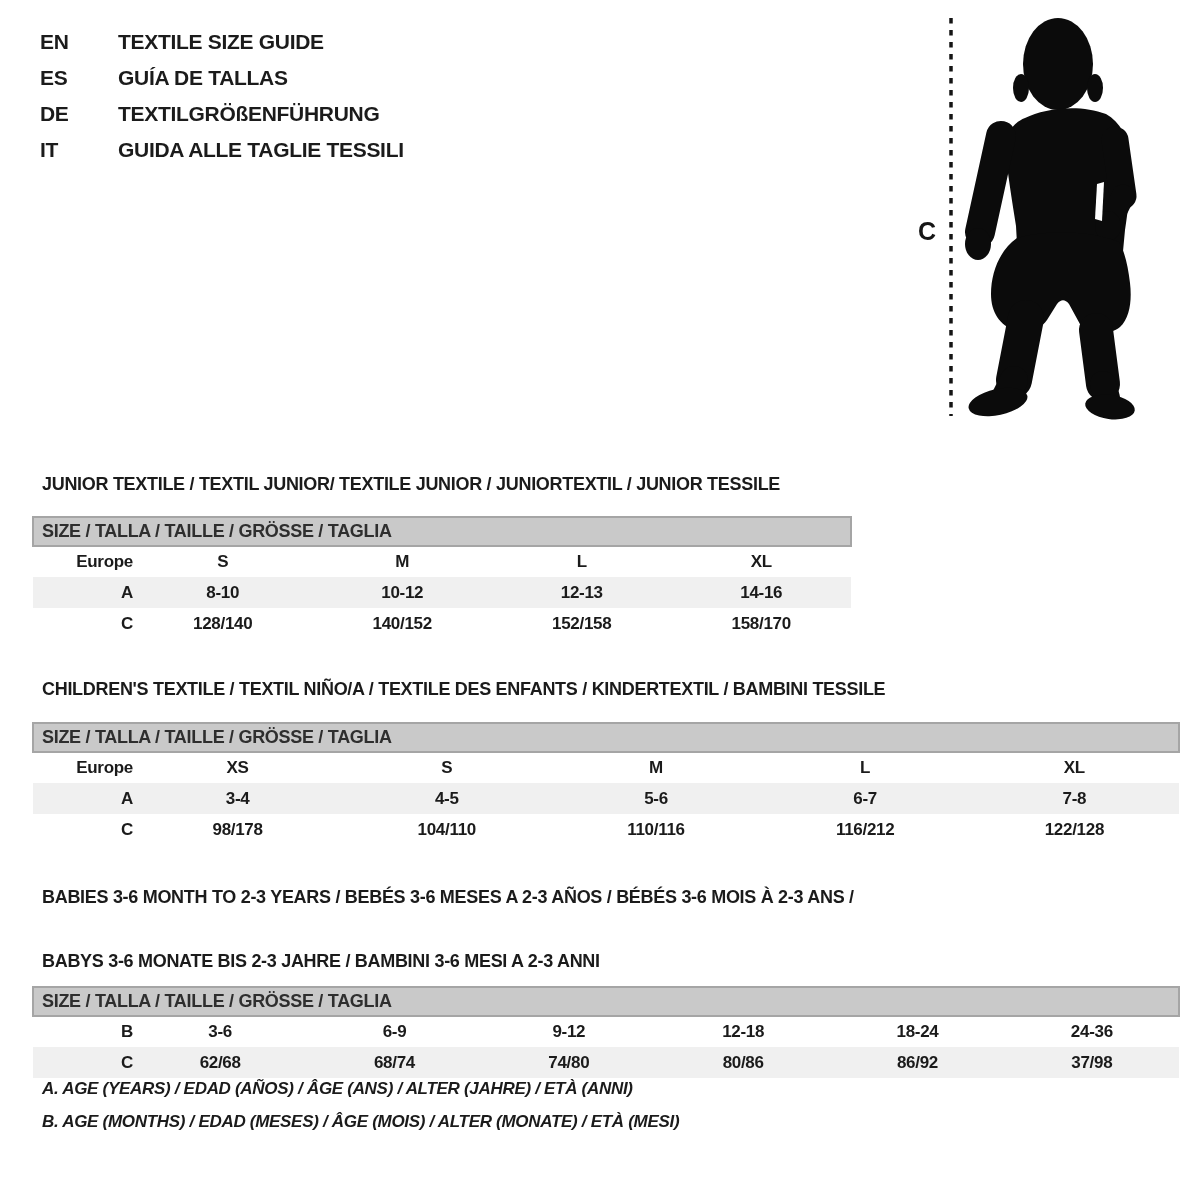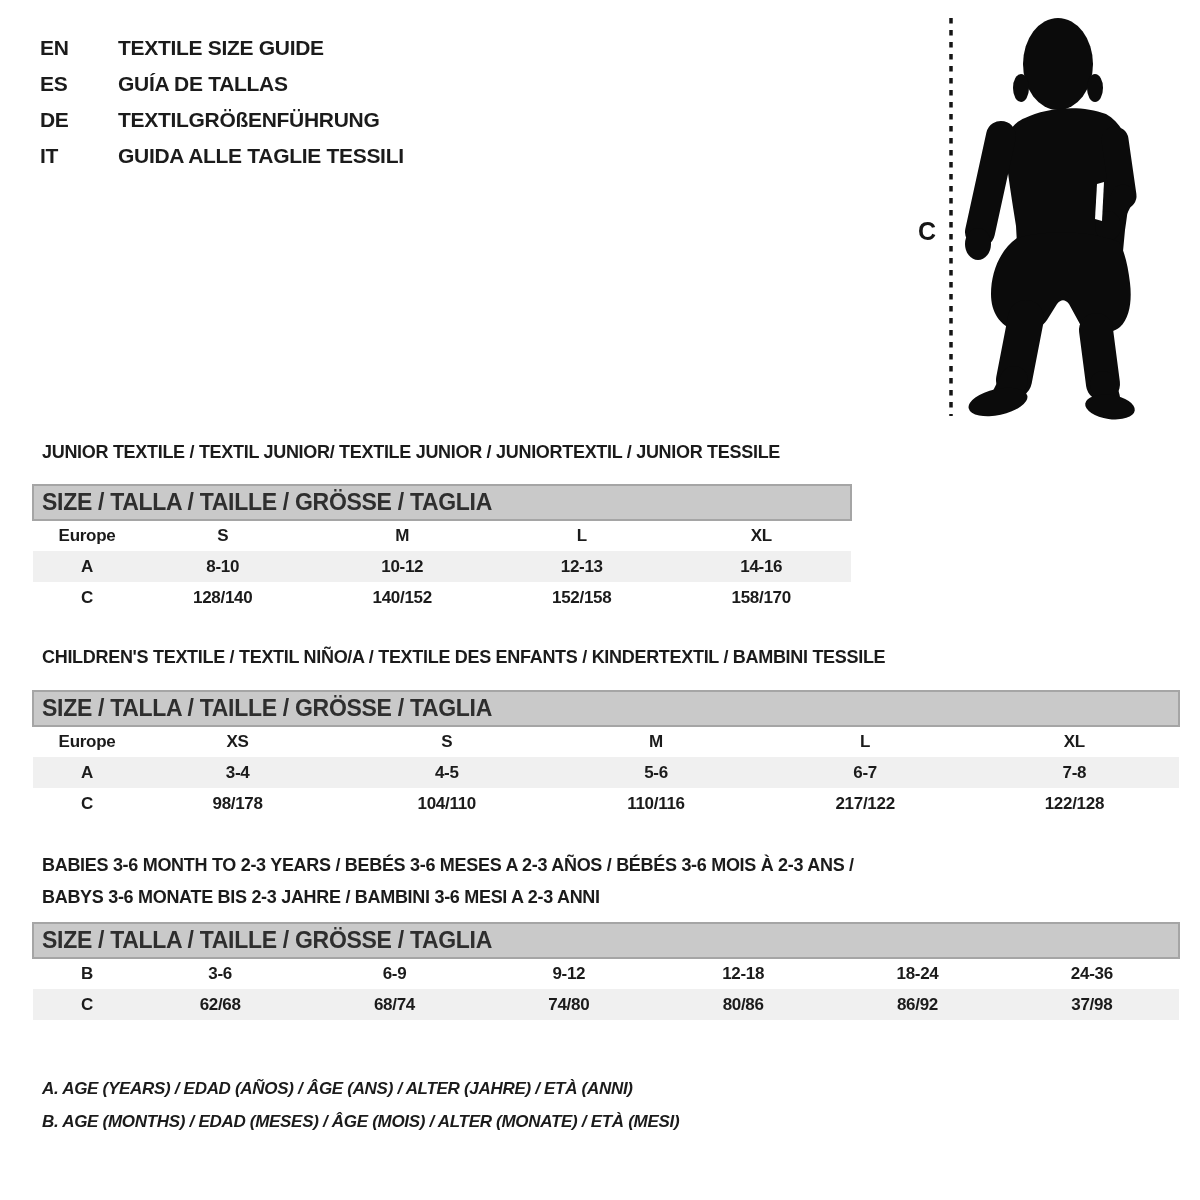--- a/index.html
+++ b/index.html
@@ -8,41 +8,41 @@
   }
   *{box-sizing:border-box; margin:0; padding:0;}
   html,body{width:1200px;height:1200px;}
   body{
     position:relative; background:var(--page-bg); color:var(--text);
     font-family:"Liberation Sans", sans-serif; font-weight:bold;
     overflow:hidden; letter-spacing:-0.3px;
   }
   
   .lang-block{position:absolute; left:40px; top:30px;}
-  .lang-row{display:flex; height:36px; align-items:center; font-size:21px;}
+  .lang-row{display:flex; height:36px; font-size:21px;}
   .lang-code{width:78px;}
   
   .figure-block{position:absolute; left:880px; top:0; width:320px; height:440px;}
   
   .section{position:absolute;}
   .section-heading{font-size:18px; line-height:32px; white-space:nowrap;}
   #section-junior{left:32px; top:436px; width:820px;}
   #section-junior .section-table-wrap{margin-top:16px;}
   #section-children{left:32px; top:641px; width:1148px;}
   #section-children .section-table-wrap{margin-top:17px;}
   #section-babies{left:32px; top:849px; width:1148px;}
   #section-babies .section-table-wrap{margin-top:9px;}
-  .section-heading{padding-left:10px;}
+  .section-heading{padding-left:10px;margin-top:32px;}
   table{border-collapse:collapse; table-layout:fixed; width:100%;}
   th,td{font-weight:bold; font-size:17px; color:var(--text);}
   th.band{
     background:var(--band-bg); border:2px solid var(--band-border);
-    text-align:left; padding:3px 8px; height:28px; font-size:23px; color:#2e2e2e;
+    text-align:left; padding:3px 8px; height:28px; font-size:18px; color:#2e2e2e;
   }
-  tbody th{ text-align:center; padding-left:8px; height:23px;}
+  tbody th{ text-align:right; padding-left:8px; height:23px;}
   tbody td{ text-align:center; height:31px;}
   tr.shaded{ background:var(--row-shade);}
   col.label-col{width:100px;}
   
   .legend{position:absolute; left:42px; top:1072px;}
   .legend-line{font-size:17px; line-height:33px; white-space:nowrap;font-style:italic;}
 </style>
 </head>
 <body>
 
@@ -170,21 +170,21 @@
             <td>4-5</td>
             <td>5-6</td>
             <td>6-7</td>
             <td>7-8</td>
           </tr>
           <tr>
             <th>C</th>
             <td>98/178</td>
             <td>104/110</td>
             <td>110/116</td>
-            <td>217/122</td>
+            <td>116/212</td>
             <td>122/128</td>
           </tr>
         </tbody>
       </table>
     </div>
 </div>
 
 <div class="section" id="section-babies">
   <div class="section-heading-wrap">
       <div class="section-heading">BABIES 3-6 MONTH TO 2-3 YEARS / BEBÉS 3-6 MESES A 2-3 AÑOS / BÉBÉS 3-6 MOIS À 2-3 ANS /</div>

